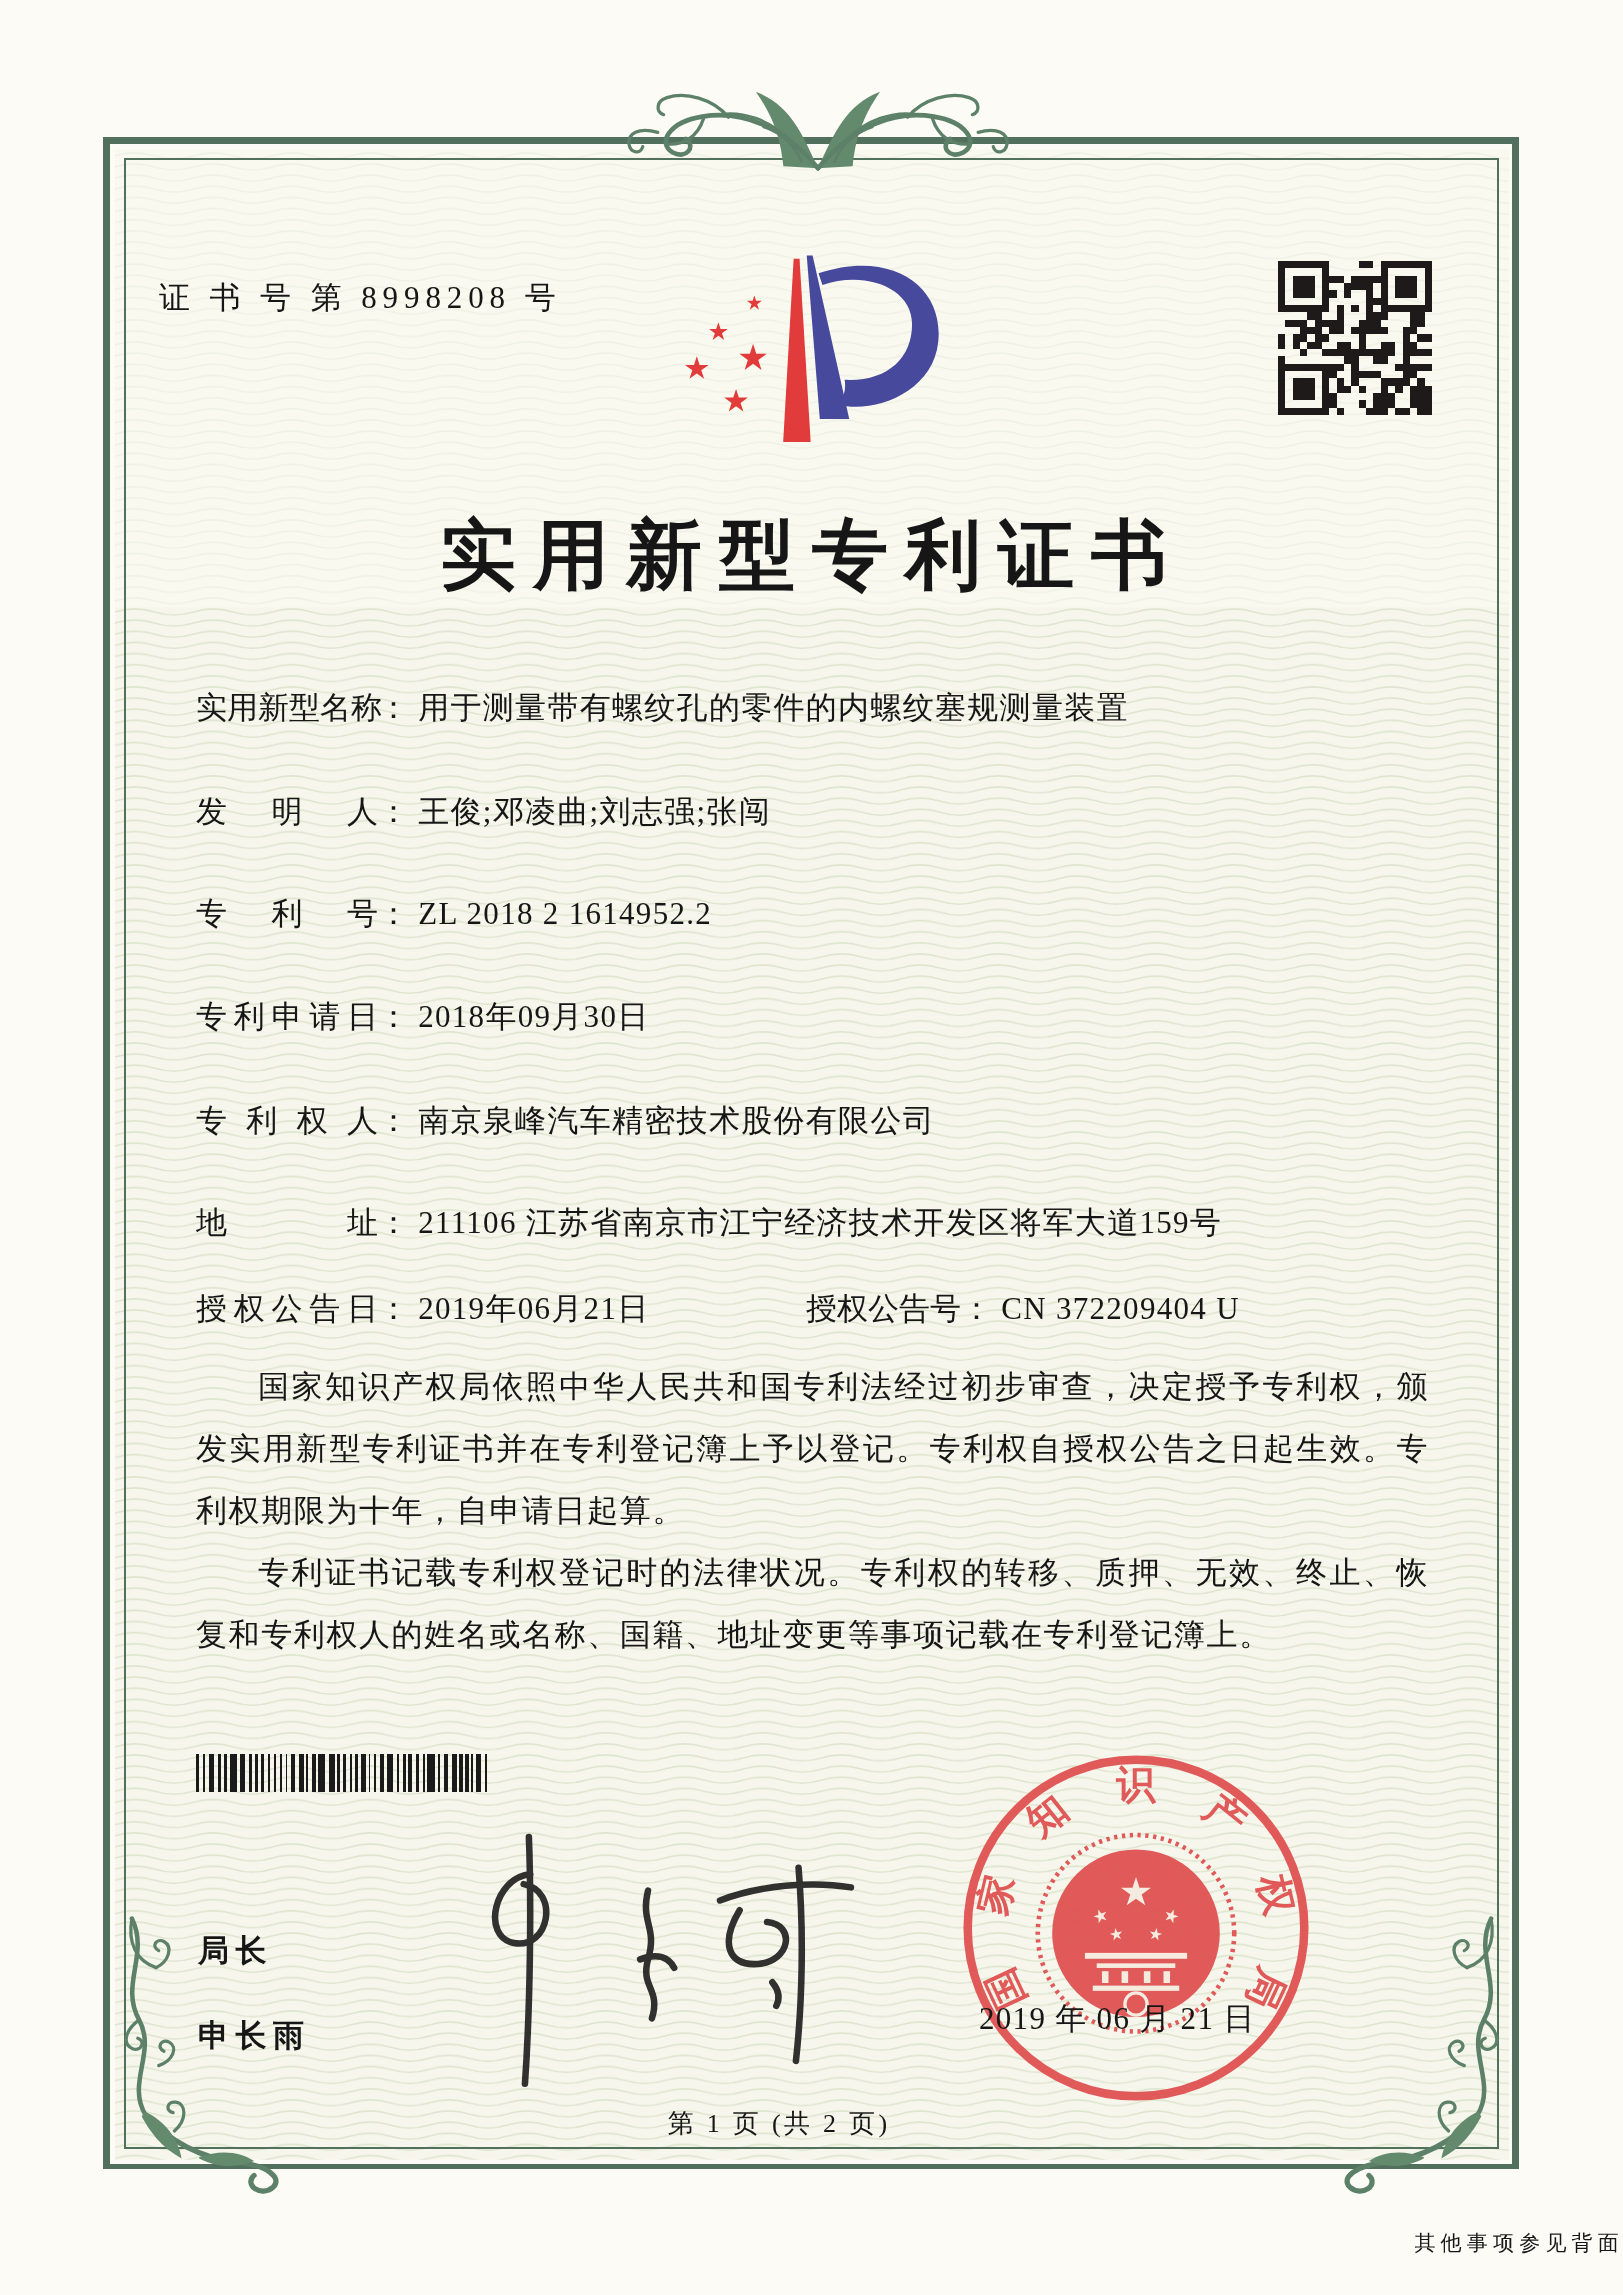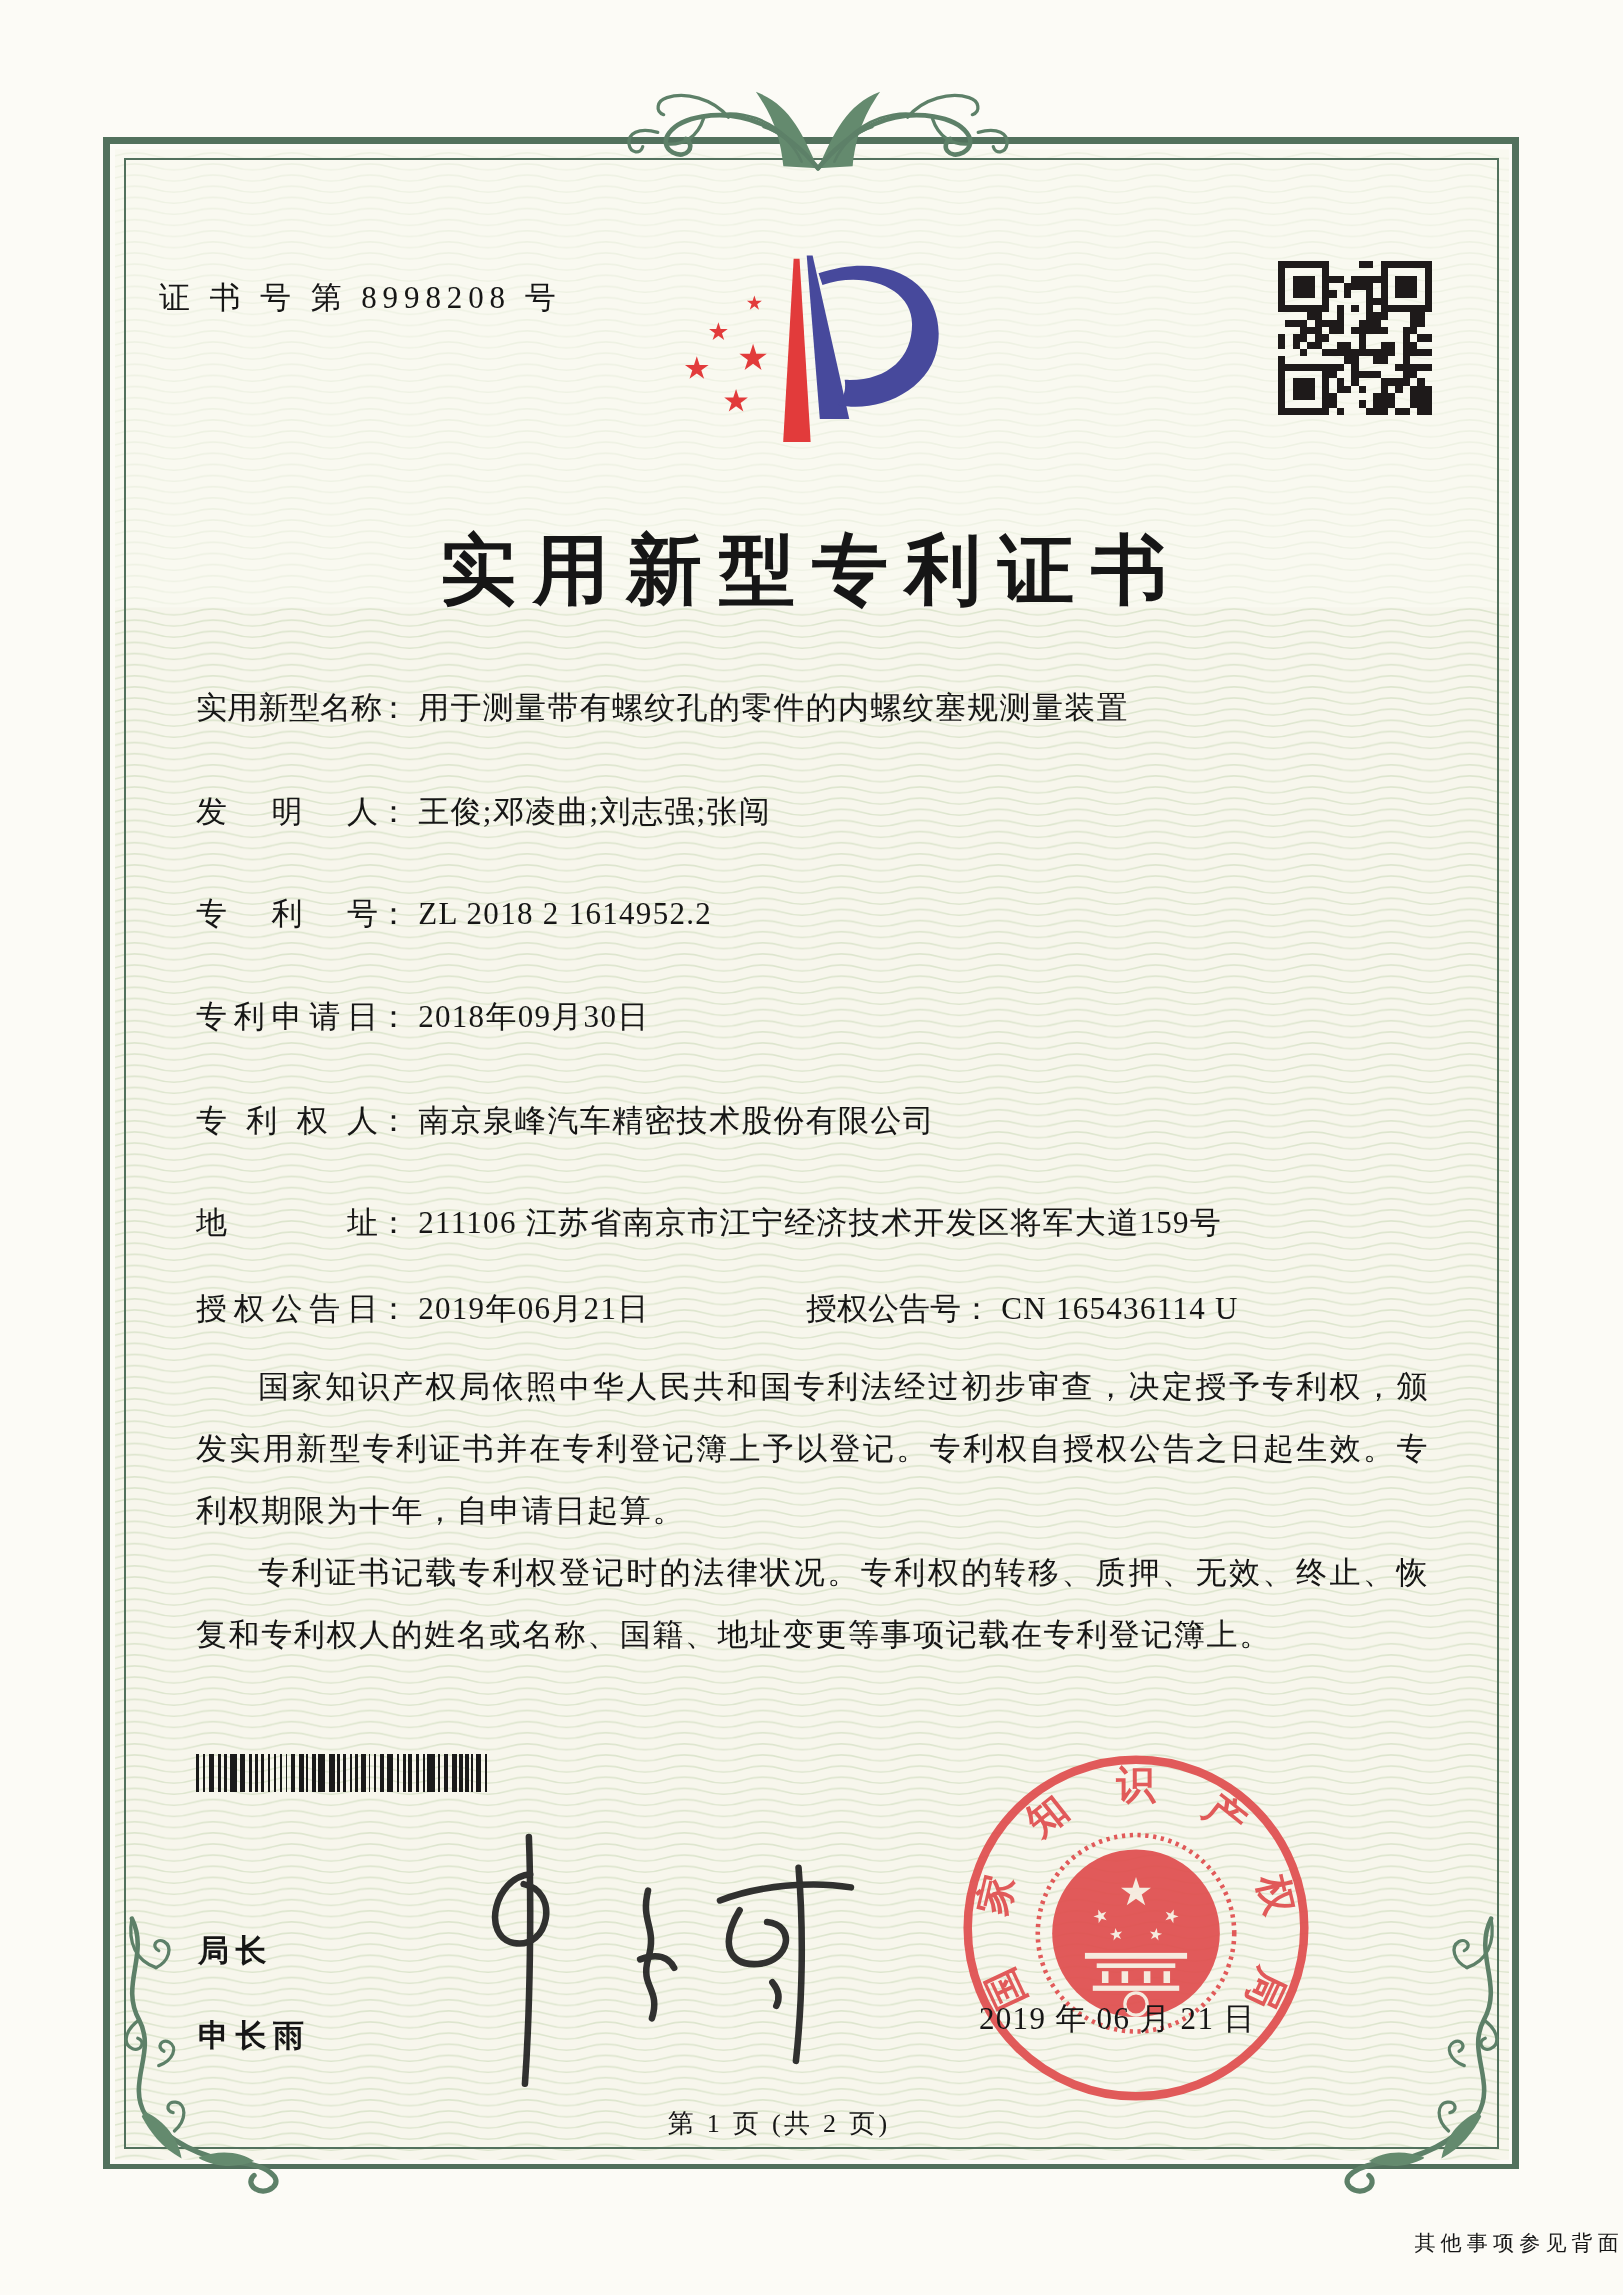--- a/index.html
+++ b/index.html
@@ -14,21 +14,21 @@
   .frame-inner{position:absolute;left:124px;top:158px;width:1375px;height:1991px;
                border:2px solid #52715d;box-sizing:border-box;z-index:2}
   .waves{position:absolute;left:115px;top:149px;z-index:1}
 
   .flourish{z-index:3}
 
   
   .certno{left:159px;top:277px;font-size:31px;letter-spacing:5.9px;z-index:4}
   .logo{left:681px;top:213px;z-index:4}
   .qr{left:1278px;top:261px;z-index:4}
-  .title{left:0;top:520px;width:1624px;text-align:center;font-size:76px;font-weight:bold;
+  .title{left:0;top:505px;width:1624px;text-align:center;font-size:76px;font-weight:bold;
          letter-spacing:17px;z-index:4}
 
   
   .frow{position:absolute;left:196px;white-space:nowrap;z-index:4;font-size:31px}
   .flabel{display:inline-block;width:182px;text-align:justify;text-align-last:justify;vertical-align:bottom}
   .flabel-plain{display:inline-block;vertical-align:bottom}
   .fcolon{margin-right:9.2px}
   .fvalue{letter-spacing:1.3px}
   .grant2{position:absolute;left:610px;white-space:nowrap}
 
@@ -383,21 +383,21 @@
   <div class="frow" style="top:1100px">
     <span class="flabel">专利权人</span><span class="fcolon">：</span><span class="fvalue">南京泉峰汽车精密技术股份有限公司</span>
   </div>
   <div class="frow" style="top:1202px">
     <span class="flabel">地址</span><span class="fcolon">：</span><span class="fvalue">211106 江苏省南京市江宁经济技术开发区将军大道159号</span>
   </div>
 
   <div class="frow" style="top:1288px;width:1309px">
     <span class="flabel">授权公告日</span><span class="fcolon">：</span><span class="fvalue">2019年06月21日</span>
     <span class="grant2">
-      <span class="flabel-plain">授权公告号</span><span class="fcolon">：</span><span class="fvalue">CN 165436114 U</span>
+      <span class="flabel-plain">授权公告号</span><span class="fcolon">：</span><span class="fvalue">CN 372209404 U</span>
     </span>
   </div>
 
   <div class="abs paras">
     <p>国家知识产权局依照中华人民共和国专利法经过初步审查，决定授予专利权，颁发实用新型专利证书并在专利登记簿上予以登记。专利权自授权公告之日起生效。专利权期限为十年，自申请日起算。</p>
     <p>专利证书记载专利权登记时的法律状况。专利权的转移、质押、无效、终止、恢复和专利权人的姓名或名称、国籍、地址变更等事项记载在专利登记簿上。</p>
   </div>
 
   <svg class="abs barcode" id="barcode-svg" width="298" height="38" viewBox="0 0 456 58" shape-rendering="crispEdges">
       <rect x="0" y="0" width="5" height="58" fill="#1a1a1a"></rect>

